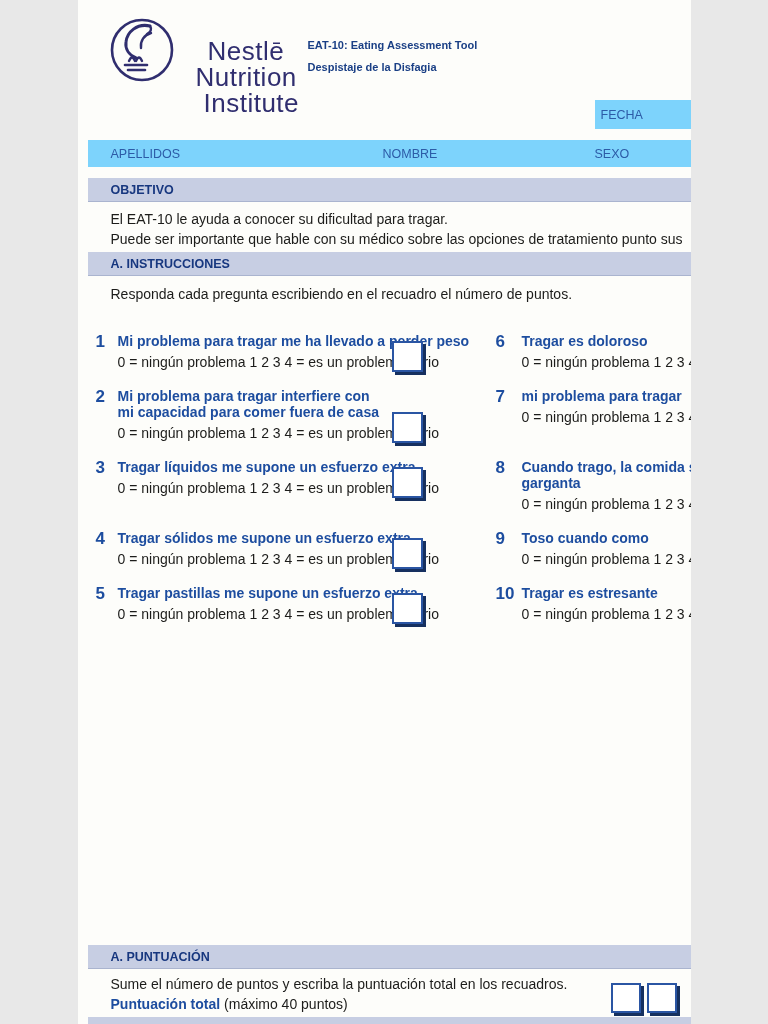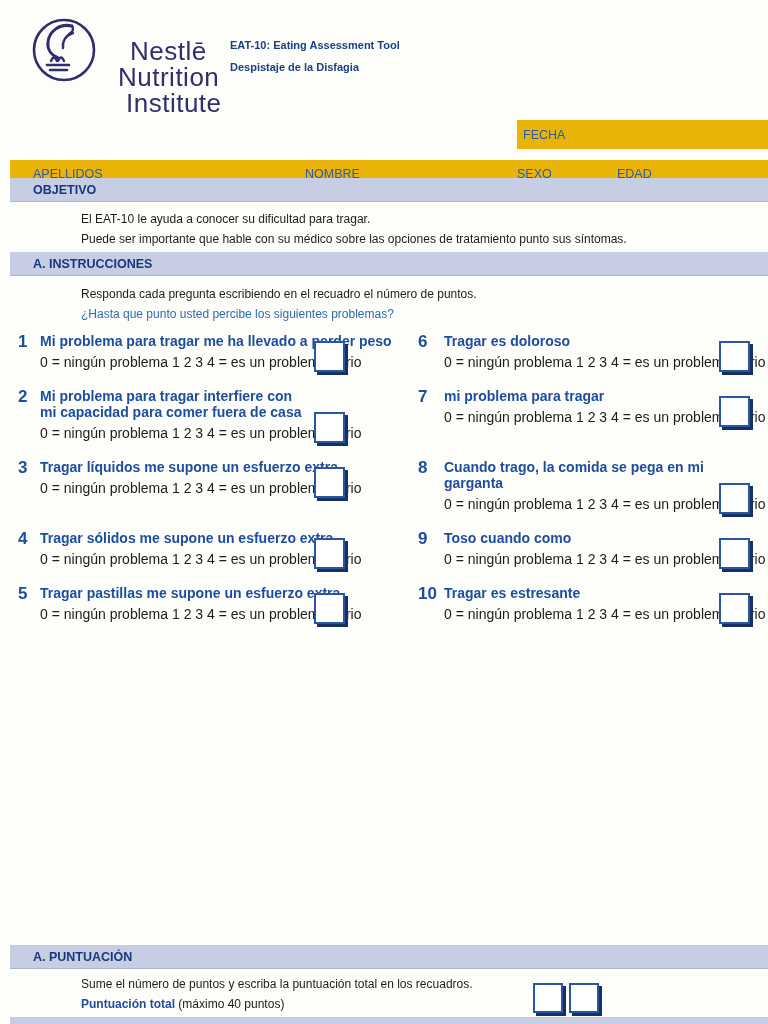--- a/index.html
+++ b/index.html
@@ -1,30 +1,30 @@
 <!DOCTYPE html>
 <html><head>
 <meta charset="utf-8">
 <style>
   html,body{margin:0;padding:0;background:#e8e8e8;}
   #page{
-    position:relative;width:768px;height:1024px;margin:0 auto;
+    position:relative;width:613px;height:1024px;margin:0 auto;
     background:#fdfdfa;overflow:hidden;
     font-family:"Liberation Sans",sans-serif;color:#1c1c1a;
   }
   
   #logo{position:absolute;left:28px;top:14px;width:200px;height:96px;color:#302e6f;}
   #logo svg{position:absolute;left:2px;top:2px;}
   .logo-line{position:absolute;font-size:26px;line-height:26px;letter-spacing:.5px;color:#302e6f;}
   #logo-l1{left:102px;top:24px;}
   #logo-l2{left:90px;top:50px;}
   #logo-l3{left:98px;top:76px;}
   #doc-title{position:absolute;left:230px;top:34px;font-size:11px;font-weight:bold;color:#1a3f85;line-height:22px;}
   
-  .bar{position:absolute;background:#eab308;margin-top:20px;}
+  .bar{position:absolute;background:#7dd3fc;}
   .bar-label{color:#2c5ba7;font-size:12.5px;}
   #fecha-bar{left:517px;right:0;top:100px;height:29px;display:flex;align-items:center;}
   #fecha-bar .bar-label{margin-left:6px;}
   #personal-bar{left:10px;right:0;top:140px;height:27px;}
   #personal-bar .bar-label{position:absolute;top:7px;}
   #lbl-apellidos{left:23px;}
   #lbl-nombre{left:295px;}
   #lbl-sexo{left:507px;}
   #lbl-edad{left:607px;}
   .input-area{position:absolute;top:2px;bottom:2px;}
@@ -32,21 +32,21 @@
     position:absolute;left:10px;right:0;height:24px;background:#c7cee3;
     border-bottom:1px solid #aab4cf;box-sizing:border-box;
     font-size:12.5px;font-weight:bold;color:#17377f;
     display:flex;align-items:center;
   }
   .section-bar span{margin-left:23px;}
   #objetivo-bar{top:178px;text-align:center;}
   #instrucciones-bar{top:252px;}
   #puntuacion-bar{top:945px;}
   #partial-bar{position:absolute;left:10px;right:0;top:1017px;height:12px;background:#c7cee3;}
-  .body-text{position:absolute;left:33px;font-size:12px;line-height:20px;color:#1c1c1a;margin-left:48px;}
+  .body-text{position:absolute;left:33px;font-size:14px;line-height:20px;color:#1c1c1a;}
   #objetivo-text{top:209px;}
   #instrucciones-text{top:284px;}
   .blue-line{color:#2f6ab1;}
   
   #questions{
     position:absolute;left:18px;top:333px;width:750px;
     display:grid;grid-template-columns:390px 360px;row-gap:18px;
   }
   .question{position:relative;padding-left:22px;box-sizing:border-box;}
   .q-right{padding-left:36px;}
@@ -115,21 +115,20 @@
   <div id="objetivo-text" class="body-text">
     <div>El EAT-10 le ayuda a conocer su dificultad para tragar.</div>
     <div>Puede ser importante que hable con su médico sobre las opciones de tratamiento punto sus síntomas.</div>
   </div>
 
   <div id="instrucciones-bar" class="section-bar">
     <span>A. INSTRUCCIONES</span>
   </div>
   <div id="instrucciones-text" class="body-text">
     <div>Responda cada pregunta escribiendo en el recuadro el número de puntos.</div>
-    <div class="blue-line">¿Hasta que punto usted percibe los siguientes problemas?</div>
   </div>
 
   <div id="questions">
 
     <div class="question q-left">
       <span class="q-num">1</span>
       <div class="q-title">
         <div class="t-line">Mi problema para tragar me ha llevado a perder peso</div>
 
       </div>

